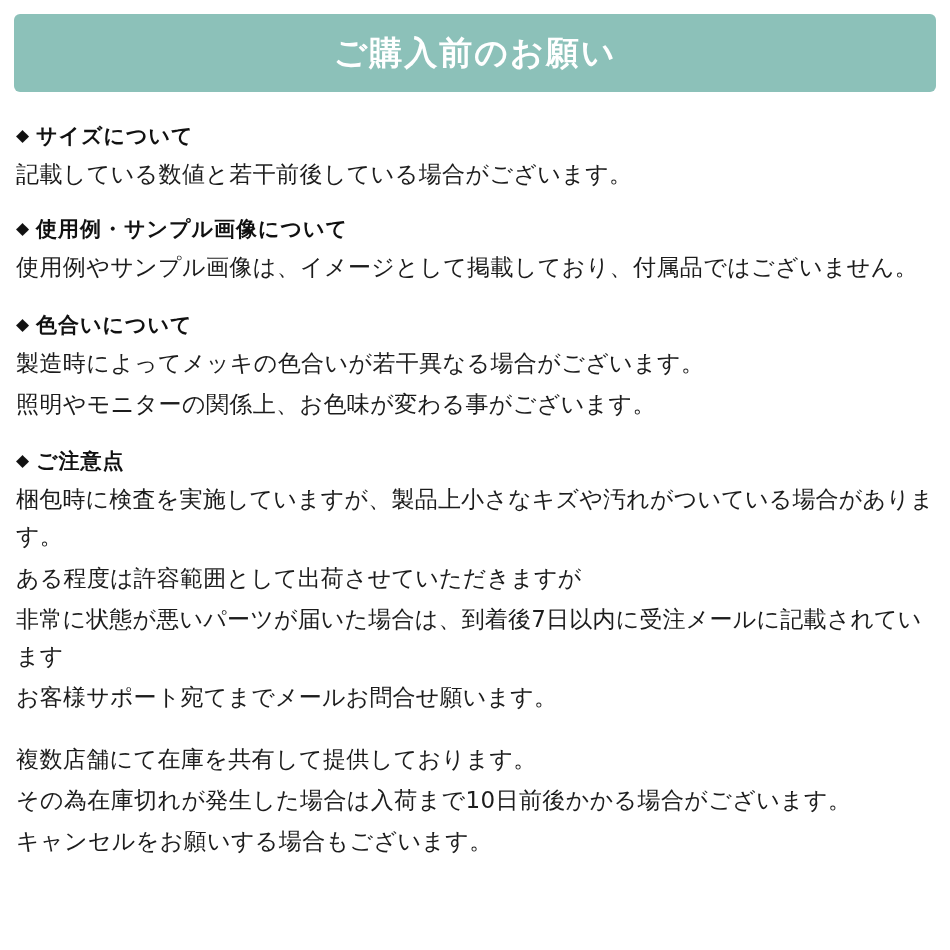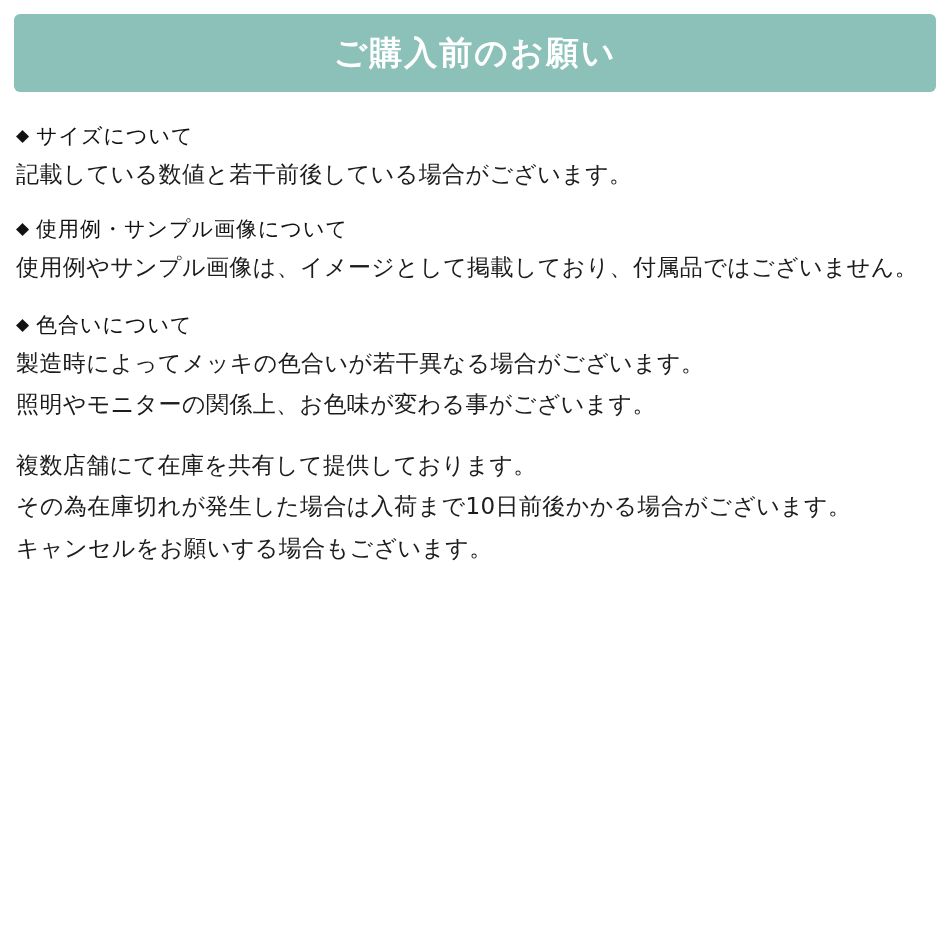--- a/index.html
+++ b/index.html
@@ -34,21 +34,21 @@
     color: #ffffff;
     font-size: 33px;
     font-weight: bold;
     letter-spacing: 2px;
   }
   .section {
     margin-bottom: 4px;
   }
   .section-heading {
     font-size: 21px;
-    font-weight: normal;
+    font-weight: bold;
     color: #111111;
     margin: 0 0 6px 2px;
     letter-spacing: 1px;
   }
   .diamond {
     display: inline-block;
     font-size: 17px;
     vertical-align: 2px;
     margin-right: 6px;
   }
@@ -96,20 +96,29 @@
     <div class="section-heading">
       <span class="diamond">◆</span><span>色合いについて</span>
     </div>
     <div class="section-body">
       <p>製造時によってメッキの色合いが若干異なる場合がございます。</p>
       <p>照明やモニターの関係上、お色味が変わる事がございます。</p>
     </div>
   </div>
 
   <div class="section sec-notes">
+    <div class="section-heading">
+      <span class="diamond">◆</span><span>ご注意点</span>
+    </div>
+    <div class="section-body">
+      <p>梱包時に検査を実施していますが、製品上小さなキズや汚れがついている場合があります。</p>
+      <p>ある程度は許容範囲として出荷させていただきますが</p>
+      <p>非常に状態が悪いパーツが届いた場合は、到着後7日以内に受注メールに記載されています</p>
+      <p>お客様サポート宛てまでメールお問合せ願います。</p>
+    </div>
   </div>
 
   <div class="section sec-stock">
     <div class="section-body">
       <p>複数店舗にて在庫を共有して提供しております。</p>
       <p>その為在庫切れが発生した場合は入荷まで10日前後かかる場合がございます。</p>
       <p>キャンセルをお願いする場合もございます。</p>
     </div>
   </div>
 

